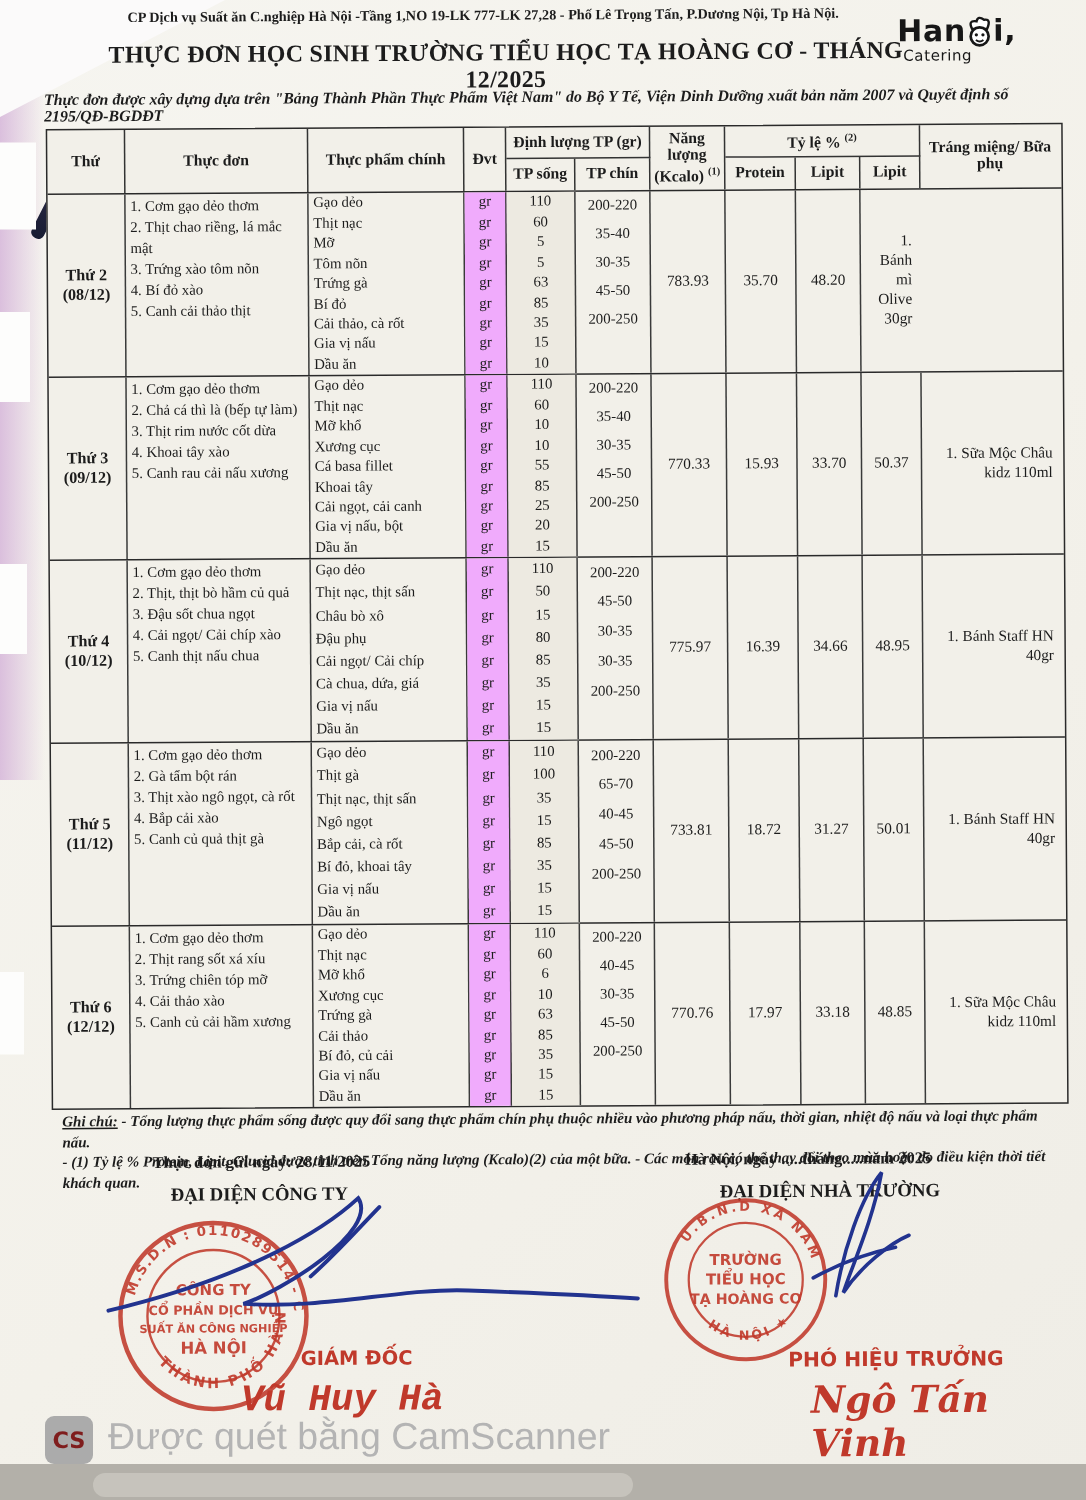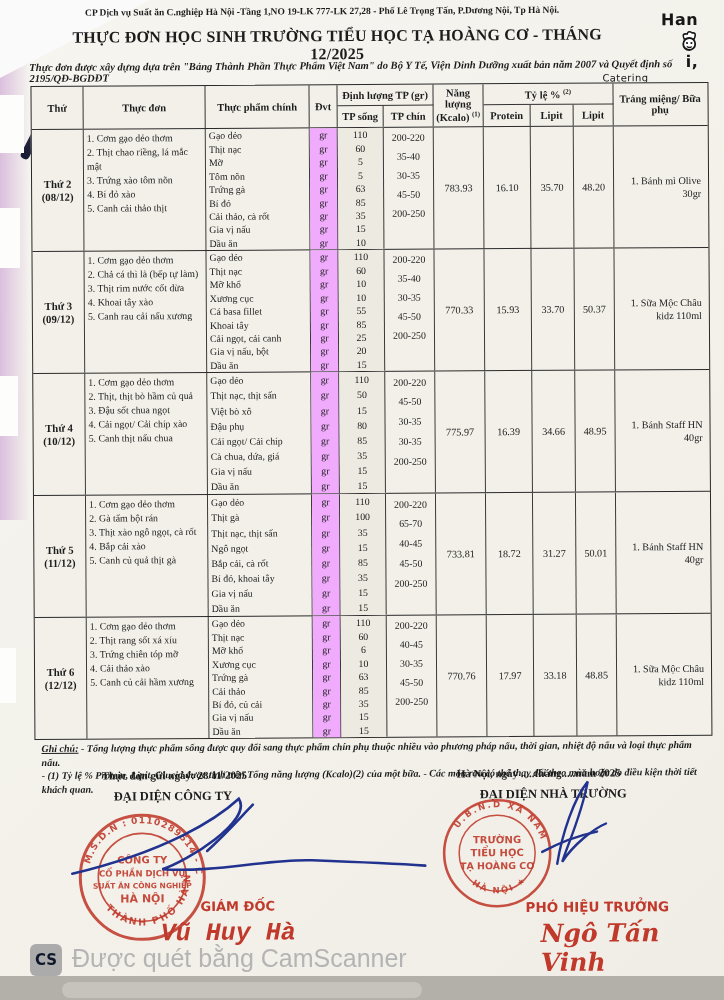--- a/index.html
+++ b/index.html
@@ -13,21 +13,21 @@
   .ink-streak{position:absolute;left:33px;top:100px;width:9px;height:62px;background:linear-gradient(#3a3250,#171c33);transform:rotate(27deg);border-radius:4px;}
   .patch{position:absolute;background:#fdfdfc;}
   .bottom-band{position:absolute;left:0;top:976px;width:724px;height:24px;background:#b3b0a9;}
   .bottom-strip{position:absolute;left:62px;top:982px;width:360px;height:16px;background:#c6c3bc;border-radius:8px;}
 
   
   .addr{position:absolute;left:88px;top:6px;width:560px;font-size:9.5px;font-weight:bold;}
   .title{position:absolute;left:60px;top:27px;width:560px;font-size:16px;font-weight:bold;text-align:center;letter-spacing:.2px;}
   .subtitle{position:absolute;left:32px;top:60px;width:660px;font-size:10.6px;font-weight:bold;font-style:italic;}
   .logo{position:absolute;left:601px;top:12px;width:100px;font-family:"DejaVu Sans",sans-serif;color:#171717;}
-  .logo .word{font-size:16px;font-weight:bold;letter-spacing:.5px;display:flex;align-items:flex-end;line-height:20px;flex-direction:column;}
+  .logo .word{font-size:20px;font-weight:bold;letter-spacing:.5px;display:flex;align-items:flex-start;line-height:20px;}
   .logo .sub{font-size:10px;margin-left:4px;letter-spacing:.4px;}
 
   
   .tbl{position:absolute;left:33px;top:84px;width:676px;border:1.6px solid #2a2a2a;background:#f2f0e9;}
   .grid{display:grid;grid-template-columns:52px 122px 104px 28px 46px 50px 50px 47px 43px 40px 93px;}
   .hgrid{grid-template-rows:21px 21px;border-bottom:1px solid #2a2a2a;}
   .hc{display:flex;align-items:center;justify-content:center;text-align:center;font-weight:bold;font-size:10.5px;line-height:11px;padding:0 1px;}
   .b-r{border-right:1px solid #333;}
   .b-b{border-bottom:1px solid #333;}
   sup{font-size:7px;}
@@ -54,21 +54,21 @@
   .sig-head-l{position:absolute;left:112px;top:788px;font-size:12.5px;font-weight:bold;}
   .sig-head-r{position:absolute;left:478px;top:788px;font-size:12.5px;font-weight:bold;}
   .role-l{position:absolute;left:198px;top:898px;font-size:13px;font-weight:bold;color:#c0392b;font-family:"DejaVu Sans",sans-serif;}
   .role-r{position:absolute;left:523px;top:900px;font-size:13.5px;font-weight:bold;color:#c0392b;font-family:"DejaVu Sans",sans-serif;}
   .script-name{color:#c0392b;font-style:italic;font-weight:bold;font-family:"DejaVu Serif",serif;}
   .name-l{position:absolute;left:158px;top:918px;font-size:25px;font-family:Liberation Mono, monospace;}
   .name-r{position:absolute;left:538px;top:920px;font-size:25px;}
   .stamp{position:absolute;}
 
   
-  .cs-box{position:absolute;left:30px;top:944px;width:32px;height:32px;background:#ababab;border-radius:6px;display:flex;align-items:center;justify-content:center;color:#0f172a;font-family:"DejaVu Sans",sans-serif;font-weight:bold;font-size:15px;}
+  .cs-box{position:absolute;left:30px;top:944px;width:32px;height:32px;background:#ababab;border-radius:6px;display:flex;align-items:center;justify-content:center;color:#7f1d1d;font-family:"DejaVu Sans",sans-serif;font-weight:bold;font-size:15px;}
   .cs-text{position:absolute;left:72px;top:944px;font-size:25px;color:#b4b4b4;font-family:"Liberation Sans",sans-serif;}
 </style>
 </head>
 <body>
 
 <div class="page">
 
   <div class="edge-tint"></div>
   <div class="corner-wedge"></div>
   <div class="ink-streak"></div>
@@ -176,21 +176,20 @@
                 <div class="cline">30-35</div>
                 <div class="cline">45-50</div>
                 <div class="cline">200-250</div>
                 <div class="cline"></div>
                 <div class="cline"></div>
                 <div class="cline"></div>
                 <div class="cline"></div>
               </div>
             </div>
             <div class="cell num-cell">783.93</div>
-            <div class="cell num-cell">16.10</div>
             <div class="cell num-cell">35.70</div>
             <div class="cell num-cell">48.20</div>
             <div class="cell dessert-cell">1. Bánh mì Olive 30gr</div>
           </div>
           <div class="grid day-block">
             <div class="cell day-cell">
               <div class="">Thứ 3</div>
               <div class="">(09/12)</div>
             </div>
             <div class="cell menu-cell">
@@ -267,21 +266,21 @@
               <div class="">1. Cơm gạo dẻo thơm</div>
               <div class="">2. Thịt, thịt bò hầm củ quả</div>
               <div class="">3. Đậu sốt chua ngọt</div>
               <div class="">4. Cải ngọt/ Cải chíp xào</div>
               <div class="">5. Canh thịt nấu chua</div>
             </div>
             <div class="cell ">
               <div class="stretch">
                 <div class="fline">Gạo dẻo</div>
                 <div class="fline">Thịt nạc, thịt sấn</div>
-                <div class="fline">Việt bò xô</div>
+                <div class="fline">Châu bò xô</div>
                 <div class="fline">Đậu phụ</div>
                 <div class="fline">Cải ngọt/ Cải chíp</div>
                 <div class="fline">Cà chua, dứa, giá</div>
                 <div class="fline">Gia vị nấu</div>
                 <div class="fline">Dầu ăn</div>
               </div>
             </div>
             <div class="cell shade">
               <div class="stretch">
                 <div class="cline">gr</div>

